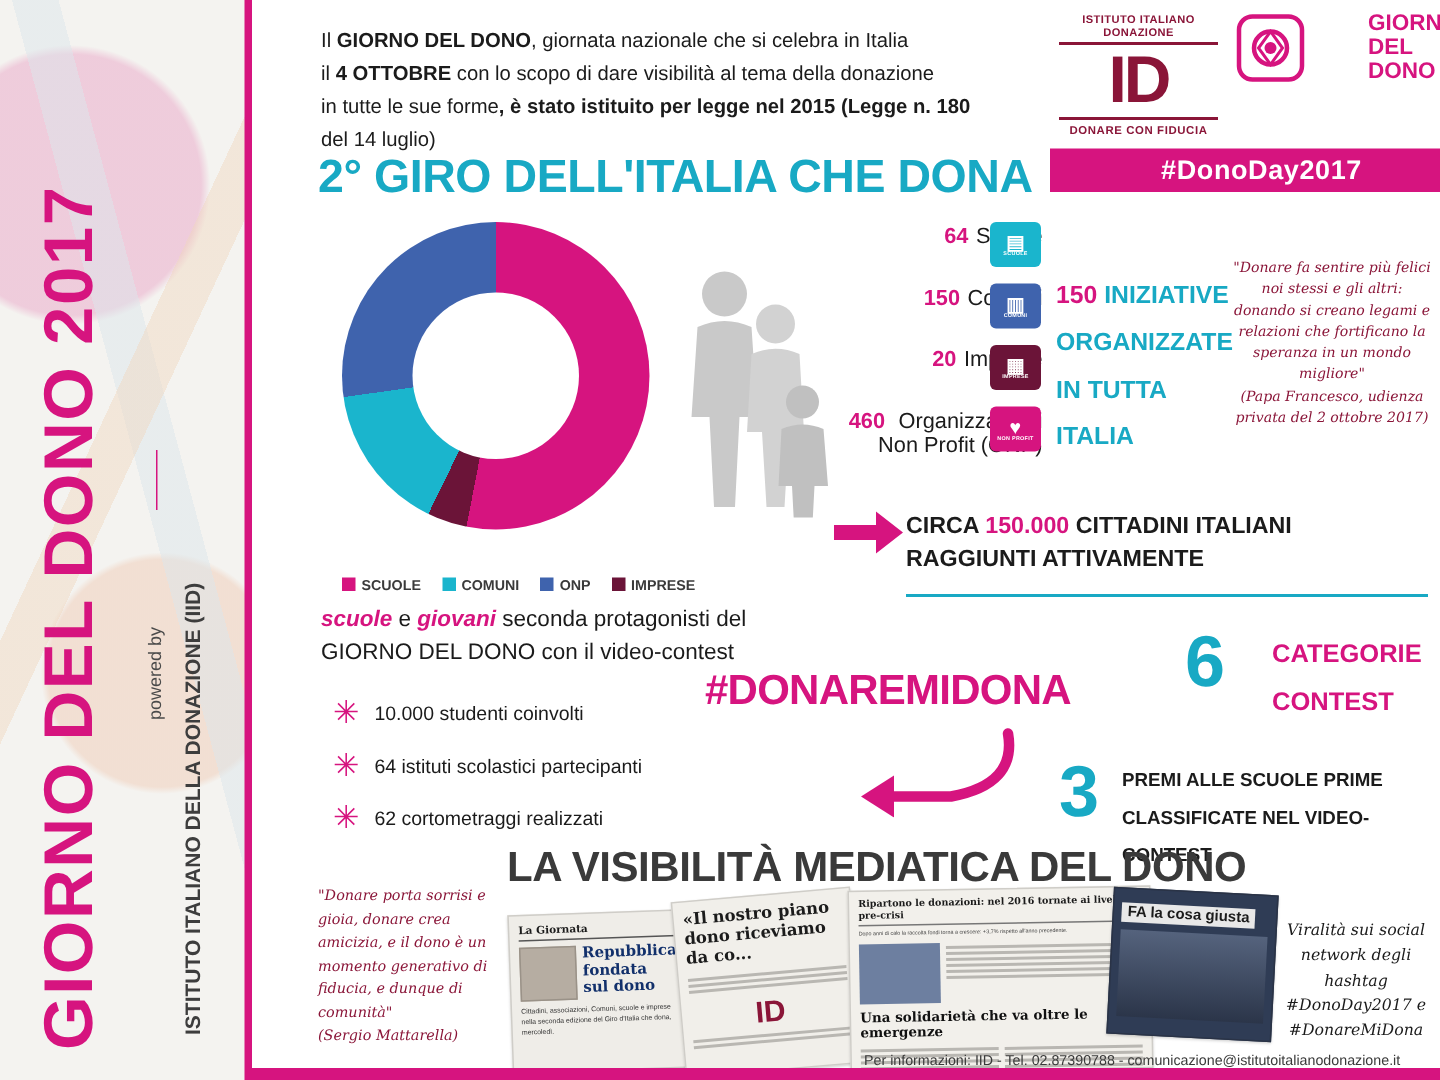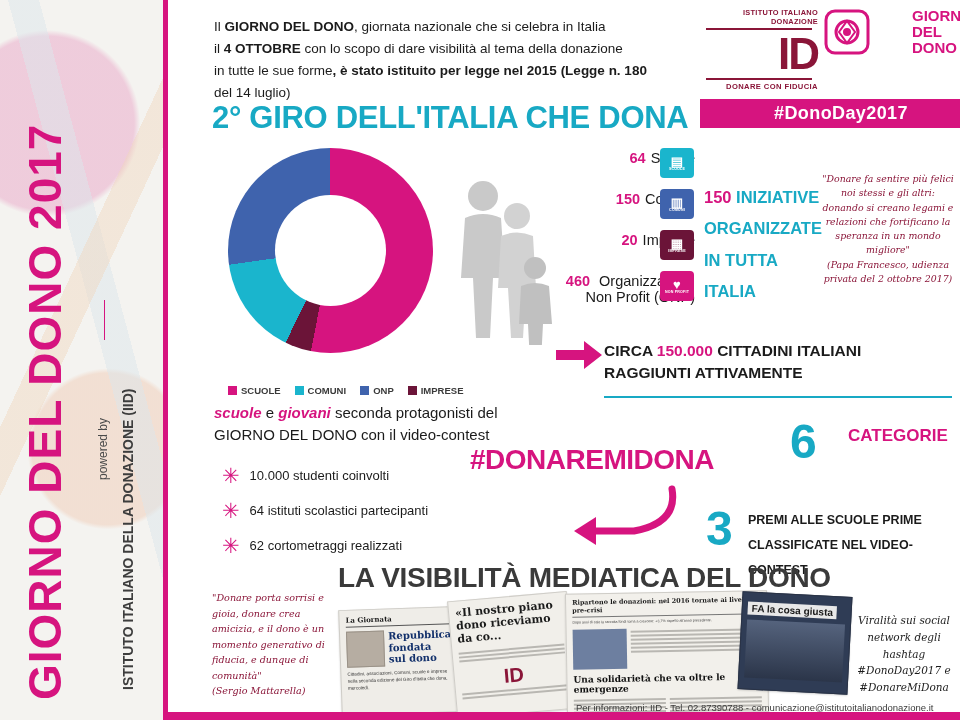--- a/index.html
+++ b/index.html
@@ -25,21 +25,21 @@
   .pink-rule{position:absolute;left:104px;top:300px;width:1px;height:40px;background:#d6147f;}
   .pink-edge{position:absolute;left:163px;top:0;width:5px;height:720px;background:#d6147f;}
 
   
   .intro{position:absolute;left:214px;top:16px;width:470px;font-size:13.5px;line-height:1.62;color:#1b1b1b;}
   .intro b{font-weight:bold;}
 
   
   .logo-wrap{position:absolute;left:700px;top:8px;width:250px;}
   .logo-row{display:flex;align-items:flex-start;}
-  .logo-id{width:120px;text-align:right;border-right:0;}
+  .logo-id{width:120px;text-align:center;border-right:0;}
   .logo-id .topline{font-size:7.4px;letter-spacing:.3px;color:#8a1538;font-weight:bold;}
   .logo-id .idtext{font-size:44px;font-weight:bold;color:#8a1538;letter-spacing:-2px;line-height:1;margin:1px 0 1px;}
   .logo-id .ruleline{height:2px;background:#8a1538;margin:2px 6px;}
   .logo-id .botline{font-size:7.6px;letter-spacing:.4px;color:#8a1538;font-weight:bold;}
   .logo-gdd{width:126px;display:flex;align-items:center;gap:6px;padding-left:6px;}
   .gdd-mark{width:46px;height:46px;flex:0 0 46px;}
   .gdd-txt{font-size:15px;font-weight:bold;color:#d6147f;line-height:1.05;margin-left:36px;}
   .hashtag-bar{margin-top:8px;background:#d6147f;color:#fff;text-align:center;font-size:18px;font-weight:bold;
     padding:4px 16px;letter-spacing:.4px;width:250px;}
 
@@ -281,20 +281,21 @@
   <div class="arrow2">
     <svg width="120" height="60" viewBox="0 0 120 60">
       <path d="M112 4 q6 34 -38 42 h-46" fill="none" stroke="#d6147f" stroke-width="7" stroke-linecap="round"></path>
       <path d="M36 32 l-22 14 22 14 z" fill="#d6147f"></path>
     </svg>
   </div>
 
   <div class="cat6">6</div>
   <div class="cat-lbl">
     <div>CATEGORIE</div>
+    <div>CONTEST</div>
   </div>
   <div class="premi3">3</div>
   <div class="premi-lbl">
     <div>PREMI ALLE SCUOLE PRIME</div>
     <div>CLASSIFICATE NEL VIDEO-CONTEST</div>
   </div>
 
   <div class="visib">LA VISIBILITÀ MEDIATICA DEL DONO</div>
 
   <div class="quote-matt">

